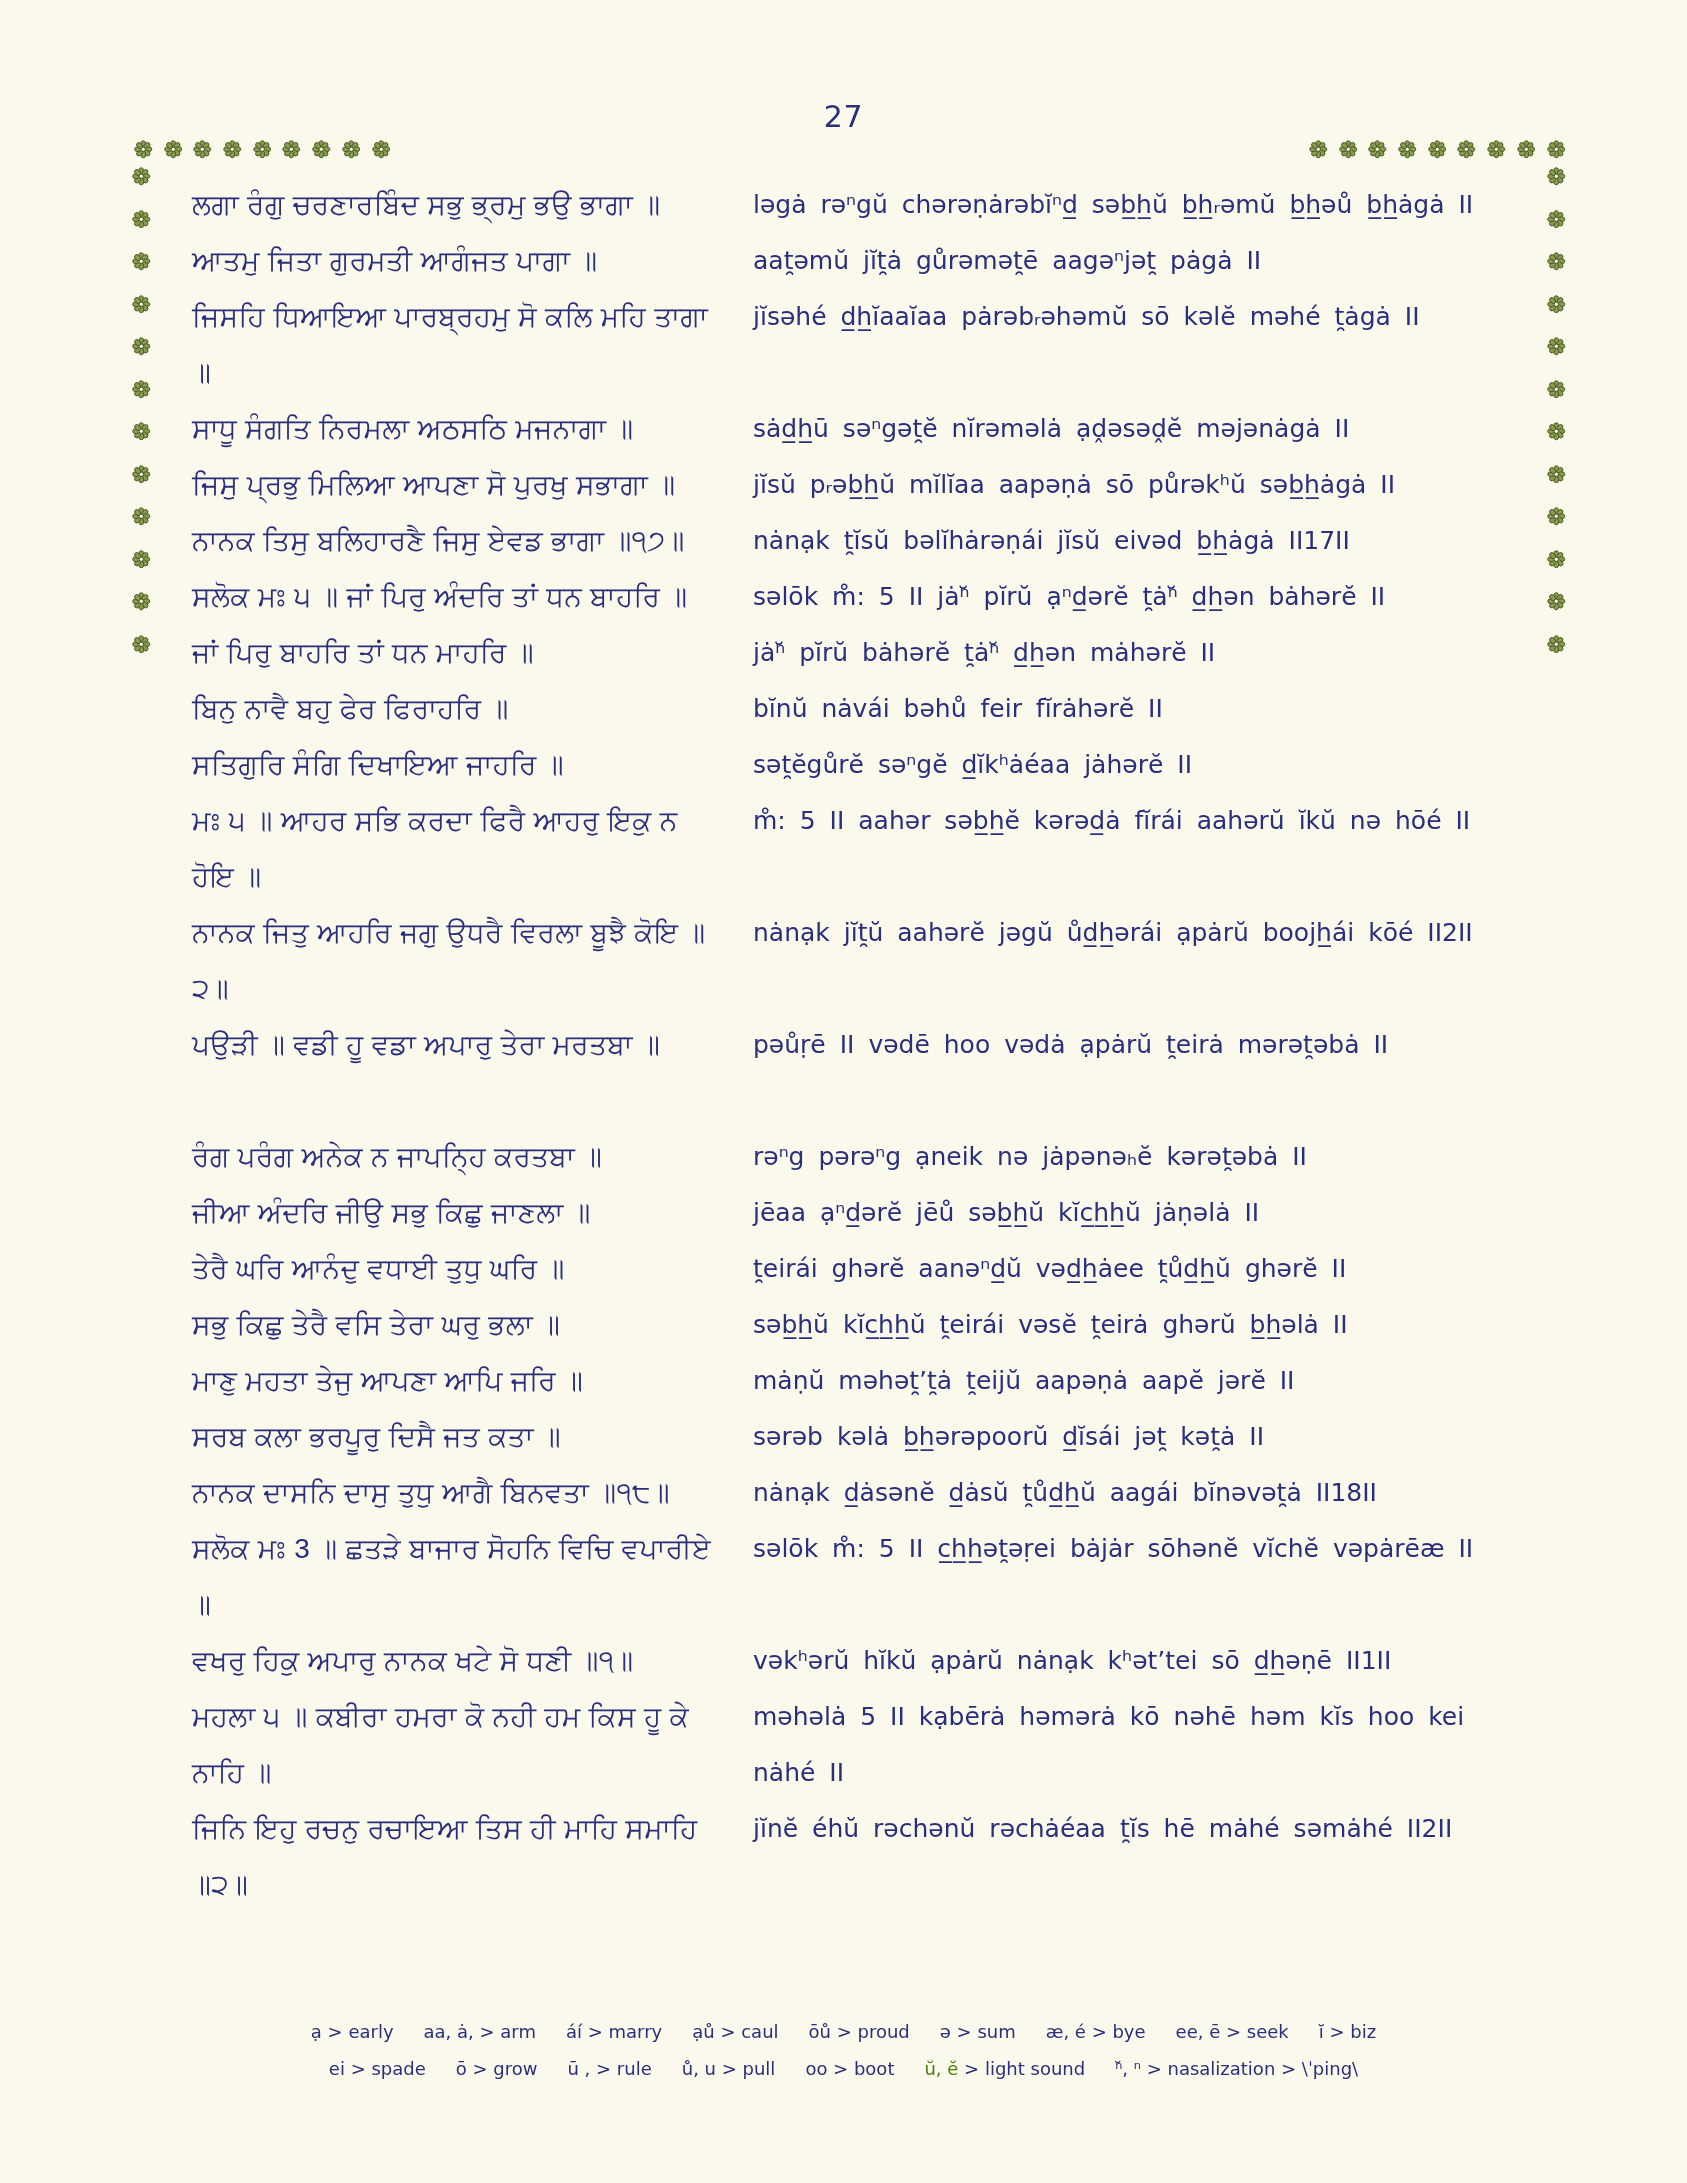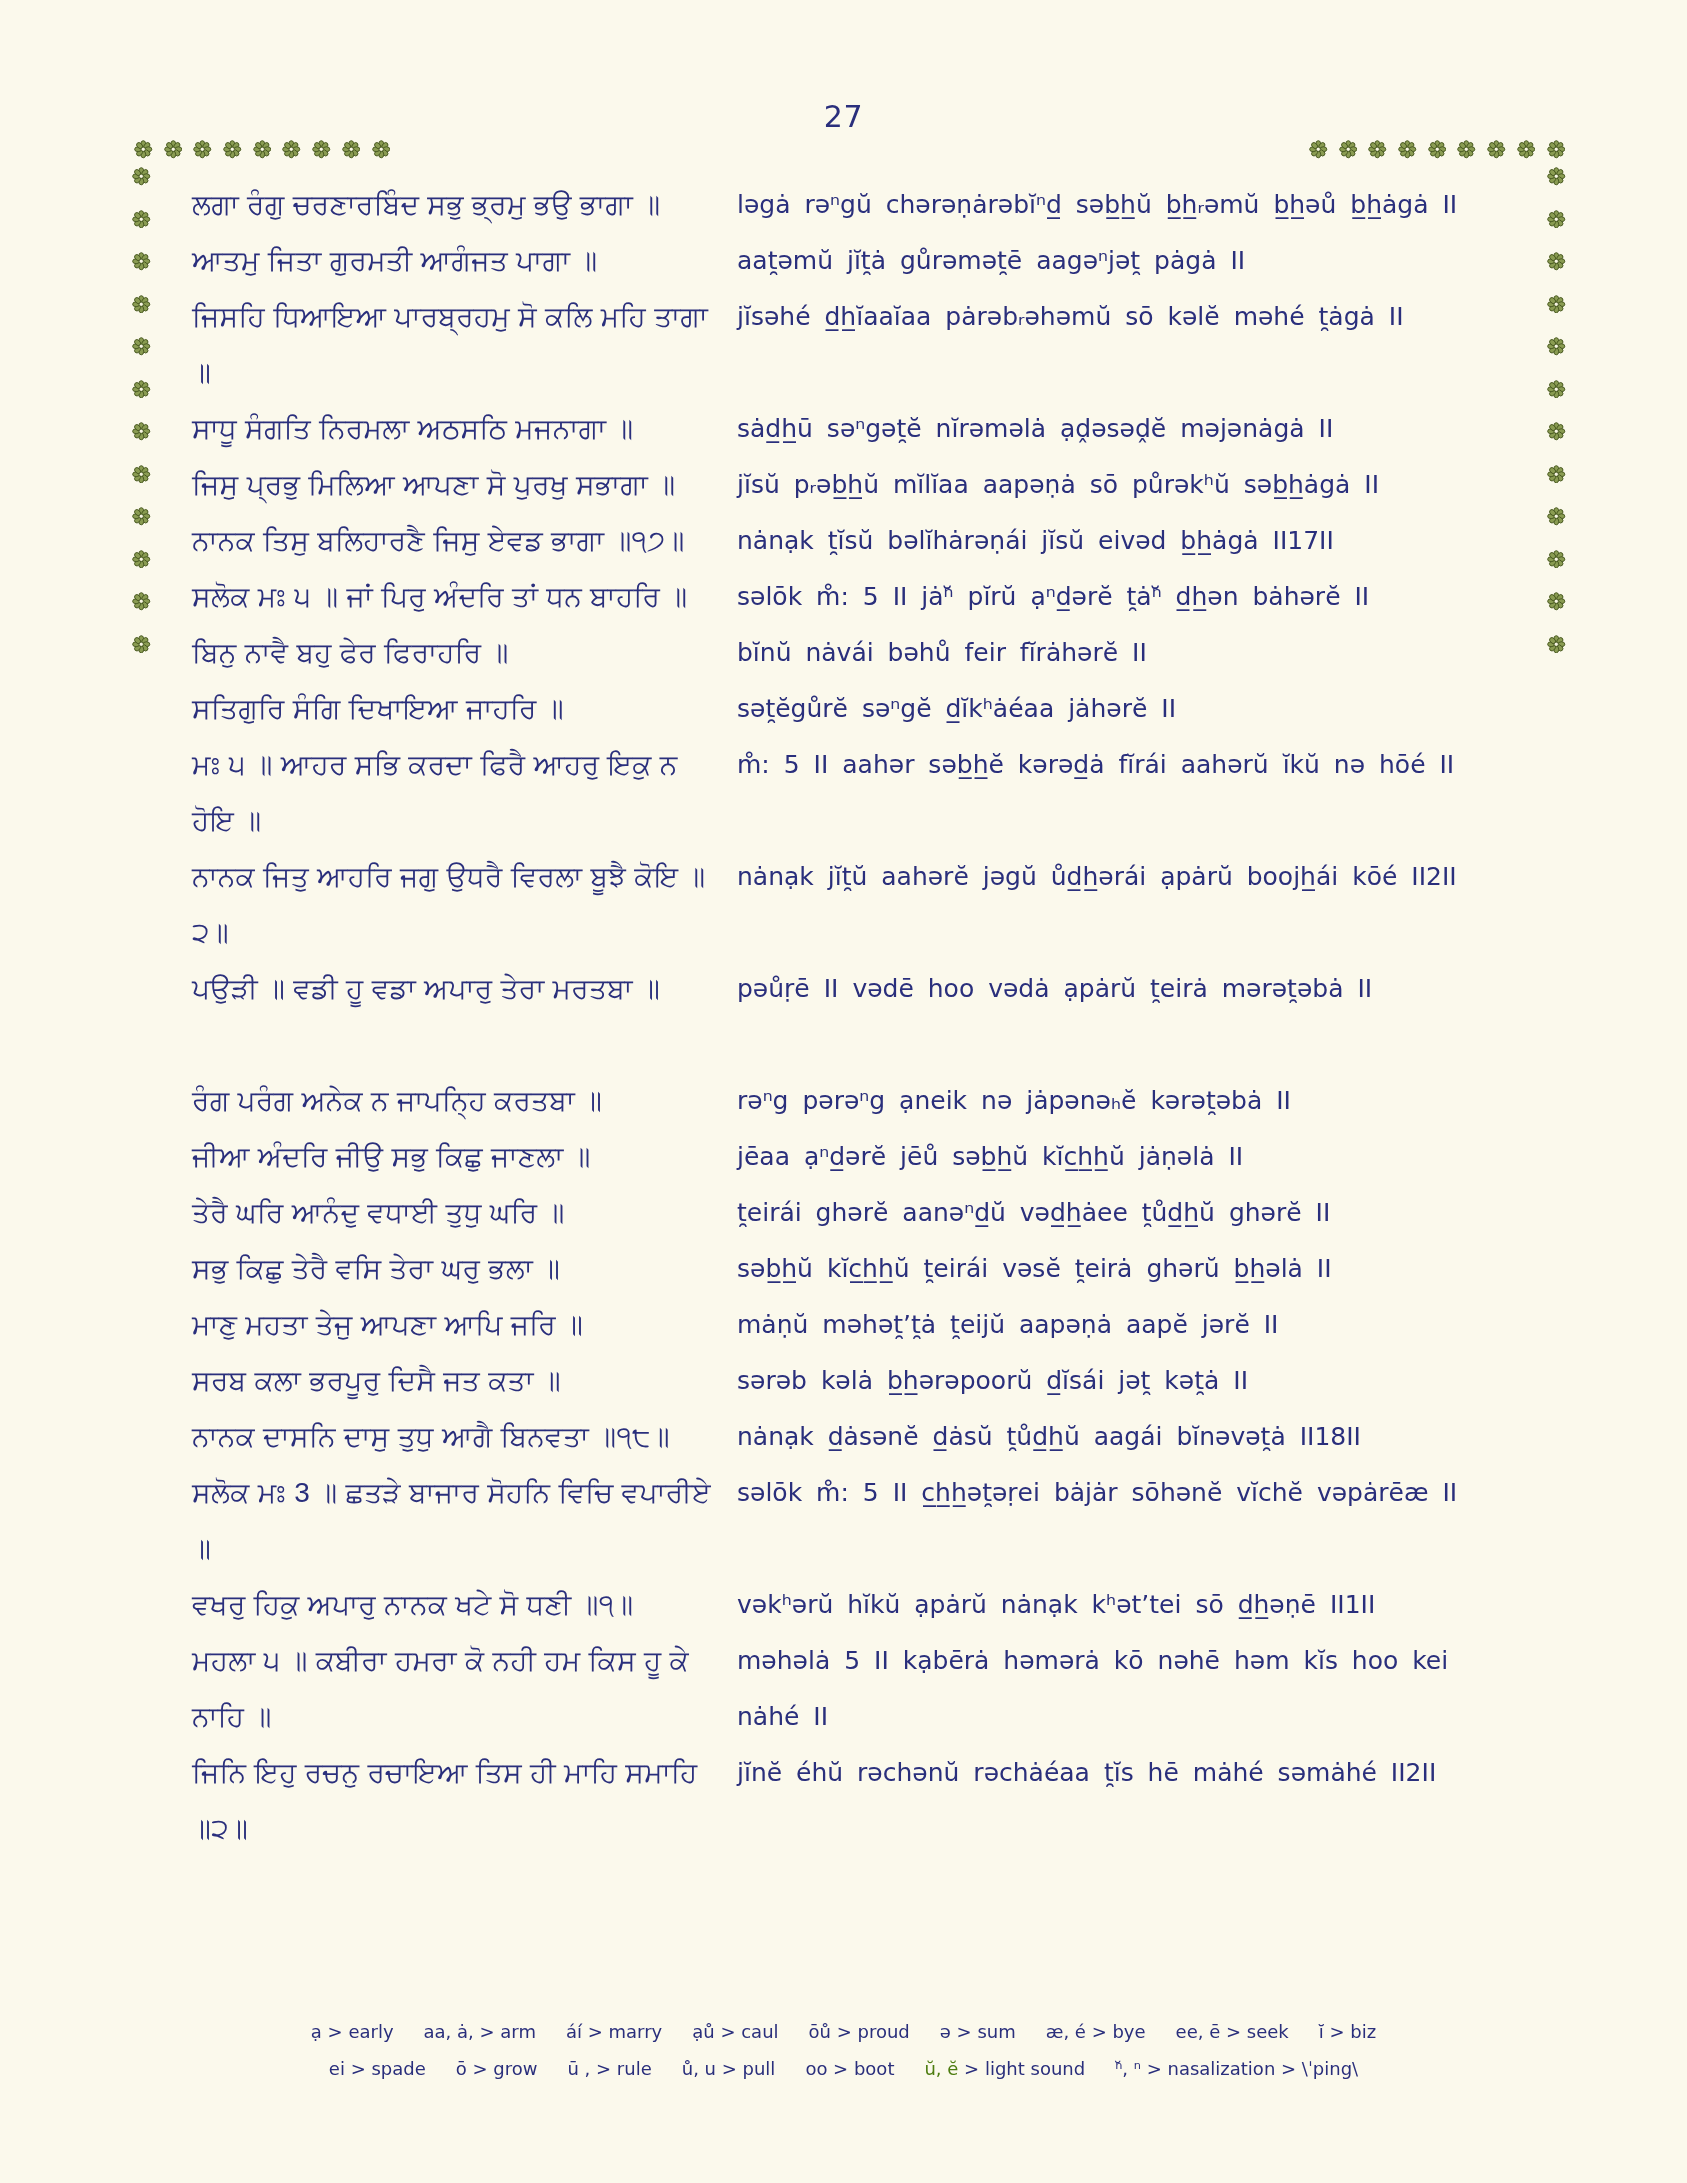--- a/index.html
+++ b/index.html
@@ -12,21 +12,21 @@
     position:absolute;top:99px;left:0;width:1687px;text-align:center;
     font-size:30px;font-weight:400;letter-spacing:0.7px;
   }
   .orn{position:absolute;display:flex;}
   .orn-left-row{left:134px;top:140px;gap:11.2px;}
   .orn-right-row{left:1309px;top:140px;gap:11.2px;}
   .orn-left-col{left:132px;top:167px;flex-direction:column;gap:24px;}
   .orn-right-col{left:1547px;top:167px;flex-direction:column;gap:24px;}
   .flower{width:18.5px;height:18.5px;display:block;}
   #verses{position:absolute;left:192px;top:177px;width:1363px;}
-  .vrow{display:grid;grid-template-columns:529px 767px;column-gap:16px;align-items:start;}
+  .vrow{display:grid;grid-template-columns:529px 767px;column-gap:32px;align-items:start;}
   .vrow.gap{margin-top:56px;}
   .gur{
     font-size:28px;line-height:56px;letter-spacing:0.3px;
     font-family:"Liberation Sans", sans-serif;
   }
   .tr{
     font-size:25px;line-height:56px;word-spacing:6px;
     font-family:"DejaVu Sans", sans-serif;
   }
   footer{position:absolute;left:0;top:2013px;width:1687px;}
@@ -536,20 +536,24 @@
     </div>
     <div class="vrow">
       <div class="gur">ਨਾਨਕ ਤਿਸੁ ਬਲਿਹਾਰਣੈ ਜਿਸੁ ਏਵਡ ਭਾਗਾ ॥੧੭॥</div>
       <div class="tr">nȧnạk t̯ĭsŭ bəlĭhȧrəṇái jĭsŭ eivəd b̲h̲ȧgȧ II17II</div>
     </div>
     <div class="vrow">
       <div class="gur">ਸਲੋਕ ਮਃ ੫ ॥ ਜਾਂ ਪਿਰੁ ਅੰਦਰਿ ਤਾਂ ਧਨ ਬਾਹਰਿ ॥</div>
       <div class="tr">səlōk m̊: 5 II jȧⁿ̆ pĭrŭ ạⁿd̲ərĕ t̯ȧⁿ̆ d̲h̲ən bȧhərĕ II</div>
     </div>
     <div class="vrow">
+      <div class="gur">ਜਾਂ ਪਿਰੁ ਬਾਹਰਿ ਤਾਂ ਧਨ ਮਾਹਰਿ ॥</div>
+      <div class="tr">jȧⁿ̆ pĭrŭ bȧhərĕ t̯ȧⁿ̆ d̲h̲ən mȧhərĕ II</div>
+    </div>
+    <div class="vrow">
       <div class="gur">ਬਿਨੁ ਨਾਵੈ ਬਹੁ ਫੇਰ ਫਿਰਾਹਰਿ ॥</div>
       <div class="tr">bĭnŭ nȧvái bəhů feir fĭrȧhərĕ II</div>
     </div>
     <div class="vrow">
       <div class="gur">ਸਤਿਗੁਰਿ ਸੰਗਿ ਦਿਖਾਇਆ ਜਾਹਰਿ ॥</div>
       <div class="tr">sət̯ĕgůrĕ səⁿgĕ d̲ĭkʰȧéaa jȧhərĕ II</div>
     </div>
     <div class="vrow">
       <div class="gur">ਮਃ ੫ ॥ ਆਹਰ ਸਭਿ ਕਰਦਾ ਫਿਰੈ ਆਹਰੁ ਇਕੁ ਨ ਹੋਇ ॥</div>
       <div class="tr">m̊: 5 II aahər səb̲h̲ĕ kərəd̲ȧ fĭrái aahərŭ ĭkŭ nə hōé II</div>

